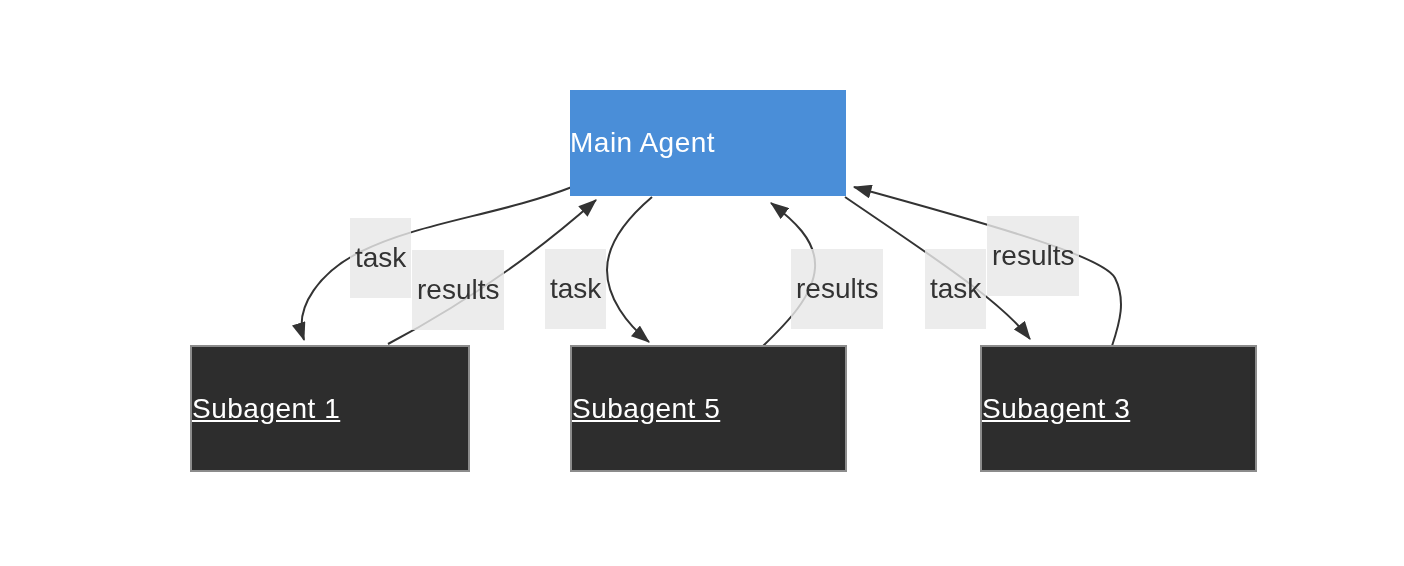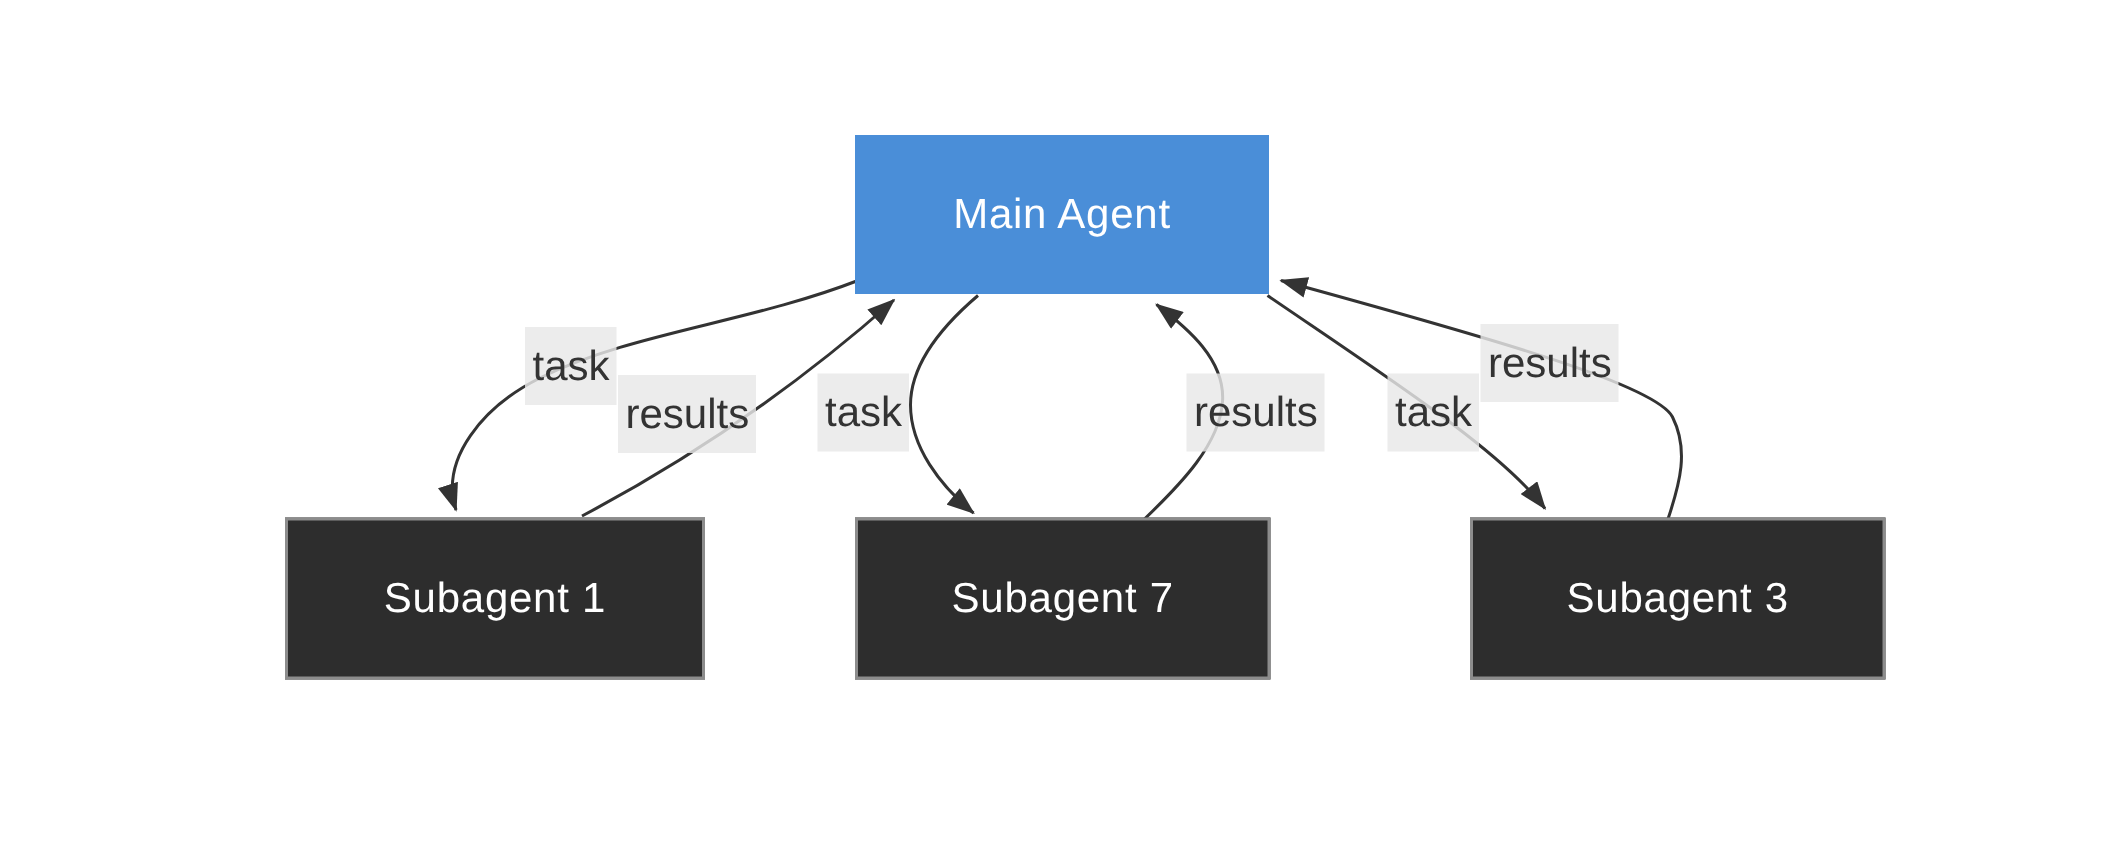--- a/index.html
+++ b/index.html
@@ -22,48 +22,49 @@
   }
   .edge-path {
     fill: none;
     stroke: #333333;
     stroke-width: 2px;
   }
   .node {
     position: absolute;
     display: flex;
     align-items: center;
-    justify-content: center;
+    justify-content: flex-start;
     box-sizing: border-box;
     font-size: 28px;
     letter-spacing: 0.5px;
   }
   .node-main {
     left: 570px; top: 90px;
     width: 276px; height: 106px;
     background: #4a8ed8;
     color: #ffffff;
   }
   .node-sub {
     background: #2d2d2d;
     border: 2px solid #8c8c8c;
     color: #ffffff;
     top: 345px;
-    height: 108px;
+    height: 127px;
+    text-decoration: underline;
   }
   .node-sub1 { left: 190px; width: 280px; }
   .node-sub2 { left: 570px; width: 277px; }
   .node-sub3 { left: 948px; width: 277px; margin-left: 32px; }
   .edge-label {
     position: absolute;
     background: rgba(232,232,232,0.82);
     color: #333333;
     font-size: 28px;
     line-height: 44px;
-    padding: 4px 5px;
+    padding: 18px 5px;
     white-space: nowrap;
   }
   .lbl-task1    { left: 350px; top: 218px; }
   .lbl-results1 { left: 412px; top: 250px; }
   .lbl-task2    { left: 545px; top: 249px; }
   .lbl-results2 { left: 791px; top: 249px; }
   .lbl-task3    { left: 925px; top: 249px; }
   .lbl-results3 { left: 987px; top: 216px; }
 </style>
 </head>
@@ -94,20 +95,20 @@
 
   <div class="node node-main">
     <span>Main Agent</span>
   </div>
 
   <div class="node node-sub node-sub1">
     <span>Subagent 1</span>
   </div>
 
   <div class="node node-sub node-sub2">
-    <span>Subagent 7</span>
+    <span>Subagent 5</span>
   </div>
 
   <div class="node node-sub node-sub3">
     <span>Subagent 3</span>
   </div>
 
 </div>
 
 </body></html>

